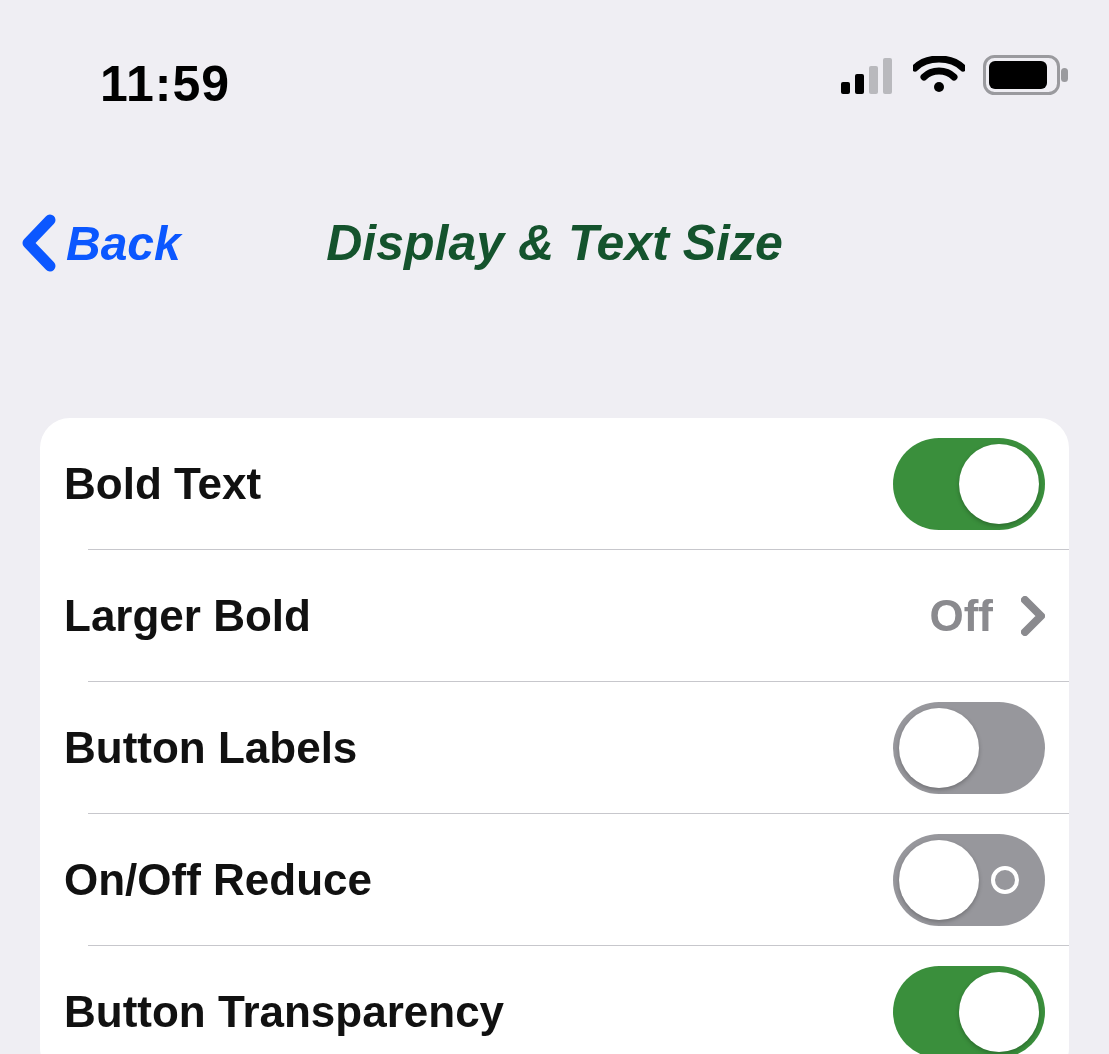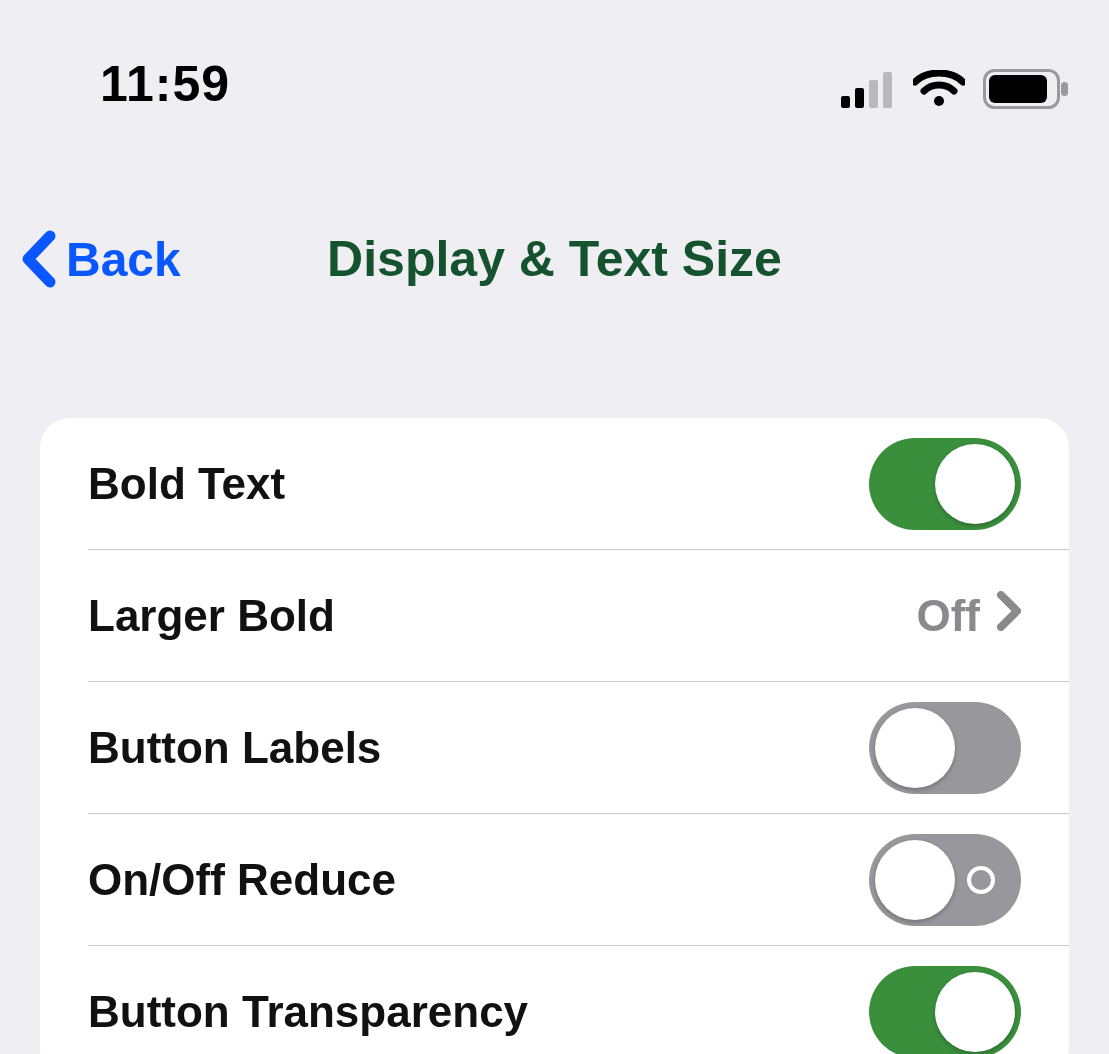--- a/index.html
+++ b/index.html
@@ -9,42 +9,43 @@
     background: #efeef3;
     font-family: -apple-system, BlinkMacSystemFont, "Helvetica Neue", Arial, sans-serif;
     color: #000;
     overflow: hidden;
   }
 
   
   .status-bar {
     display: flex;
     justify-content: space-between;
-    align-items: flex-end;
+    align-items: flex-start;
     padding: 55px 40px 0 100px;
   }
   .status-time {
     font-size: 50px;
     font-weight: 800;
     letter-spacing: 1px;
   }
   .status-icons {
     display: flex;
     align-items: center;
     gap: 18px;
   }
 
   
   .nav-bar {
     position: relative;
     margin-top: 85px;
     height: 90px;
     display: flex;
-    align-items: flex-end;
+    align-items: center;
     padding: 0 20px;
+    font-style: italic;
   }
   .back-button {
     display: flex;
     align-items: center;
     gap: 10px;
     color: #0b57ff;
     font-size: 48px;
     font-weight: 700;
     cursor: pointer;
     user-select: none;
@@ -63,43 +64,43 @@
   .group {
     margin: 130px 40px 0 40px;
     background: #ffffff;
     border-radius: 30px;
     overflow: hidden;
   }
   .row {
     display: flex;
     align-items: center;
     justify-content: space-between;
-    padding: 0 48px;
+    padding: 0 24px;
     height: 132px;
     position: relative;
     cursor: pointer;
   }
   .row:not(:last-child)::after {
     content: "";
     position: absolute;
     left: 48px;
     right: 0;
     bottom: 0;
     height: 1px;
     background: #c7c7cc;
   }
   .row-label {
     font-size: 44px;
     font-weight: 800;
     color: #111;
   }
   .row-right {
     display: flex;
-    align-items: flex-start;
-    gap: 17px;
+    align-items: center;
+    gap: 28px;
   }
   .row-value {
     font-size: 44px;
     font-weight: 700;
     color: #8a8a8e;
   }
   .chevron svg { display: block; }
 
   
   .switch {

